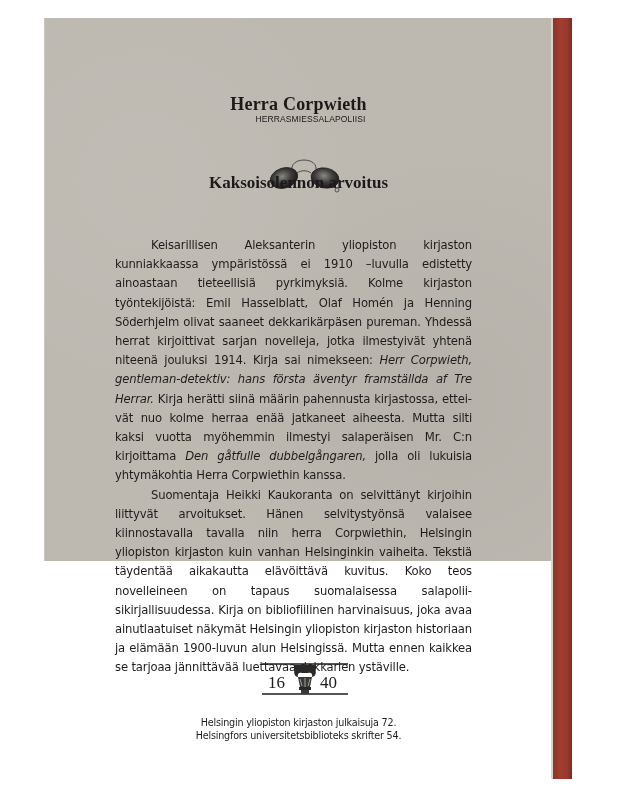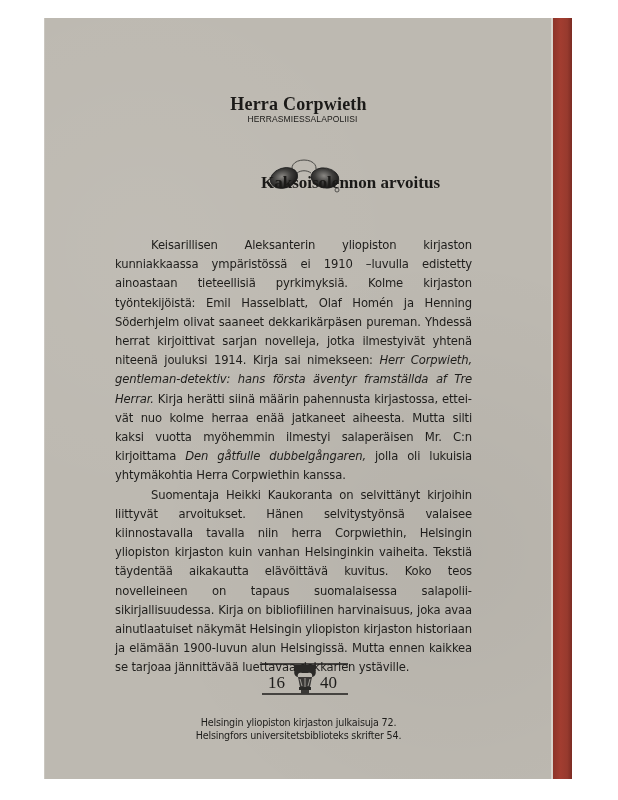--- a/index.html
+++ b/index.html
@@ -3,21 +3,21 @@
 <meta charset="utf-8">
 <style>
   html, body { margin: 0; padding: 0; }
   body {
     width: 618px; height: 800px; background: #ffffff;
     position: relative; overflow: hidden;
     font-family: "DejaVu Sans", sans-serif;
   }
   .page {
     position: absolute; left: 44px; top: 18px;
-    width: 509px; height: 761px;
+    width: 509px; height: 543px;
     background: #bdb9b1;
     background-image:
       radial-gradient(circle at 20% 30%, rgba(255,255,255,0.05) 0, transparent 40%),
       radial-gradient(circle at 80% 70%, rgba(0,0,0,0.04) 0, transparent 45%);
     box-shadow: inset 1px 0 0 rgba(255,255,255,0.2);
   }
   .spine {
     position: absolute; left: 553px; top: 18px;
     width: 19px; height: 761px;
     background: linear-gradient(90deg, #8d3328 0%, #a23d30 40%, #973a2e 75%, #7b2b22 100%);
@@ -25,31 +25,31 @@
   .spine-gap {
     position: absolute; left: 551px; top: 18px; width: 2px; height: 761px;
     background: #d8d3cb;
   }
   .header-title {
     position: absolute; left: 0; width: 509px; top: 76px;
     text-align: center; font-family: "Liberation Serif", serif;
     font-weight: bold; font-size: 18px; color: #1b1a18; letter-spacing: 0.2px;
   }
   .header-sub {
-    position: absolute; left: 4px; width: 509px; top: 96px;
+    position: absolute; left: 12px; width: 509px; top: 96px;
     text-align: center; font-family: "Liberation Sans", sans-serif;
     font-size: 8.5px; color: #1b1a18; letter-spacing: 0.1px;
   }
   .glasses {
     position: absolute; left: 221px; top: 133px; width: 80px; height: 44px;
   }
   .heading {
-    position: absolute; left: 16px; width: 509px; top: 155px;
+    position: absolute; left: 0; width: 509px; top: 155px;
     text-align: center; font-family: "Liberation Serif", serif;
-    font-weight: bold; font-size: 17px; color: #1b1a18; padding-left: 36px;
+    font-weight: bold; font-size: 17px; color: #1b1a18;
   }
   .body-text {
     position: absolute; left: 71px; top: 218px; width: 357px;
     font-family: "DejaVu Sans", sans-serif; font-size: 11.6px;
     line-height: 19.2px; color: #1e1d1b; text-align: justify;
     letter-spacing: -0.15px;
   }
   .body-text p { margin: 0; text-indent: 36px; hyphens: manual; }
   .body-text i { font-style: italic; }
   .logo {

